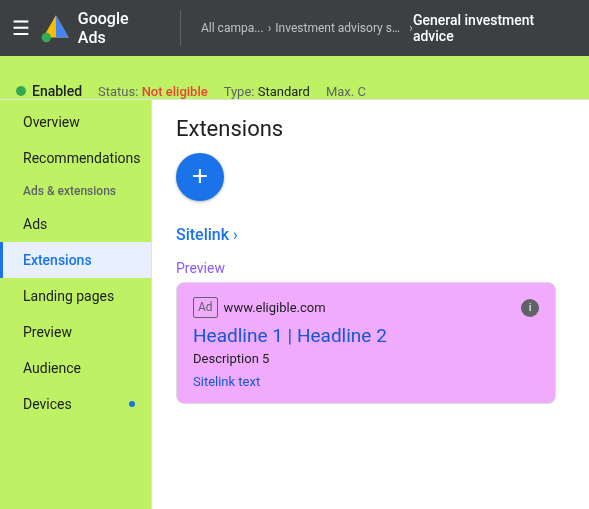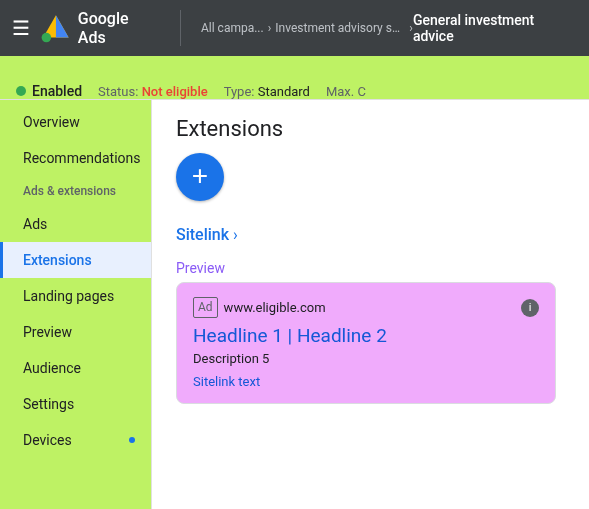--- a/index.html
+++ b/index.html
@@ -345,23 +345,20 @@
       <span>Extensions</span>
     </div>
     <div class="sidebar-item">
       <span>Landing pages</span>
     </div>
     <div class="sidebar-item">
       <span>Preview</span>
     </div>
     <div class="sidebar-item">
       <span>Audience</span>
-    </div>
-    <div class="sidebar-item">
-      <span>Settings</span>
     </div>
     <div class="sidebar-item">
       <span>Devices</span>
       <div class="sidebar-dot"></div>
     </div>
   </nav>
 
   <div class="content-area">
     <div class="content-header">
       <h1>Extensions</h1>

